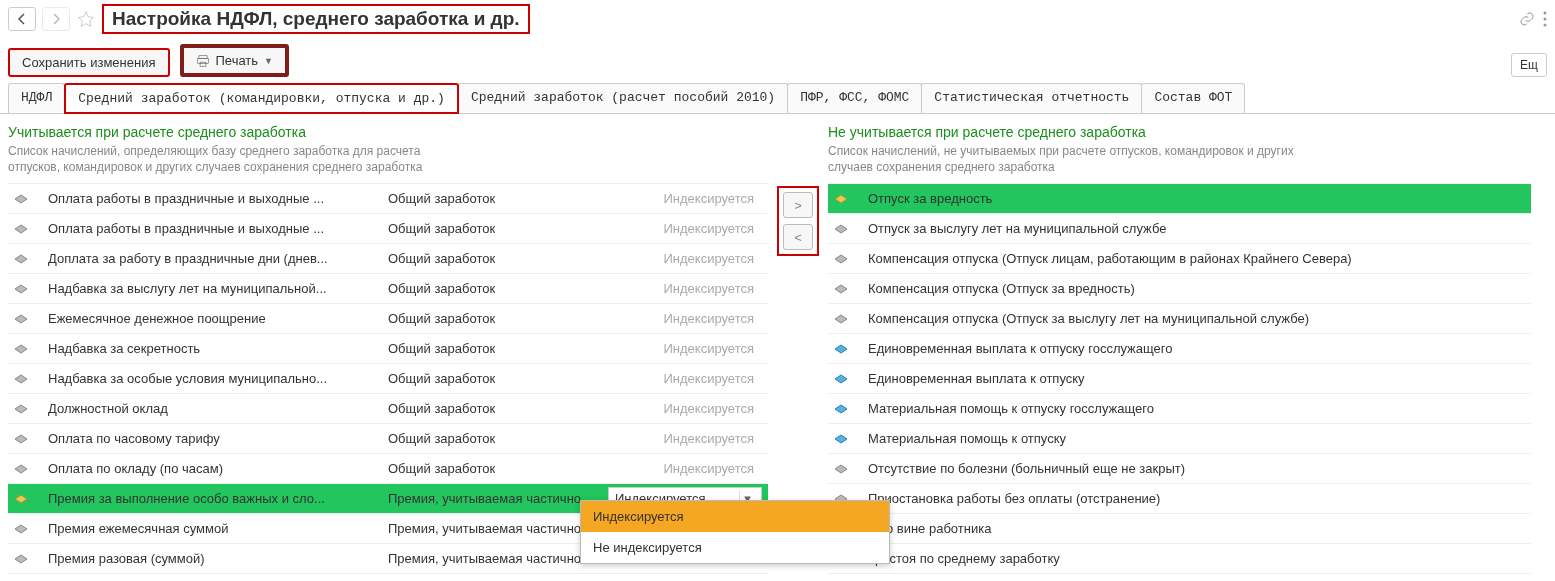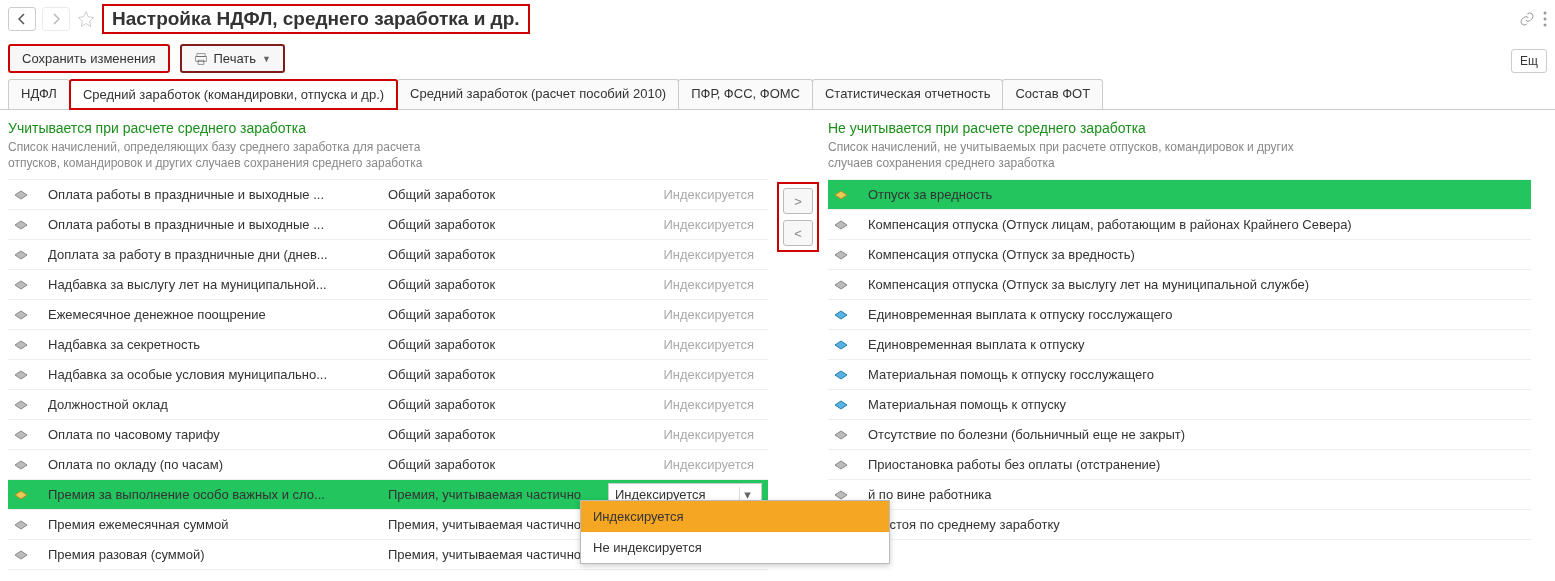--- a/index.html
+++ b/index.html
@@ -7,26 +7,26 @@
   
   .header { display: flex; align-items: center; padding: 4px 8px; gap: 6px; }
   .nav-btn { width: 28px; height: 24px; border: 1px solid #ccc; background: #fff; border-radius: 3px; display: flex; align-items: center; justify-content: center; cursor: pointer; }
   .star-icon { width: 20px; height: 20px; display: flex; align-items: center; justify-content: center; color: #bbb; }
   .title-box { border: 2px solid #c00; padding: 2px 8px; font-size: 19px; font-weight: 700; }
   .header-right { margin-left: auto; display: flex; gap: 8px; align-items: center; }
   .link-icon { color: #999; cursor: pointer; }
   .menu-icon { color: #999; cursor: pointer; }
   
   .toolbar { display: flex; align-items: flex-end; padding: 6px 8px; gap: 10px; }
-  .btn { border: 2px solid #7f1d1d; background: #f7f7f7; padding: 5px 12px; border-radius: 3px; cursor: pointer; font-size: 13px; display: flex; align-items: center; gap: 6px; }
+  .btn { border: 4px solid #7f1d1d; background: #f7f7f7; padding: 5px 12px; border-radius: 3px; cursor: pointer; font-size: 13px; display: flex; align-items: center; gap: 6px; }
   .btn-save { border: 2px solid #c00; }
   .more-btn { margin-left: auto; border: 1px solid #ccc; padding: 4px 8px; border-radius: 3px; cursor: pointer; font-size: 12px; }
   
   .tabs { display: flex; border-bottom: 1px solid #ccc; padding: 0 8px; }
-  .tab { padding: 6px 12px; border: 1px solid #ccc; border-bottom: none; background: #fafafa; cursor: pointer; font-size: 13px; margin-right: -1px; border-radius: 3px 3px 0 0; }
+  .tab { padding: 6px 12px; border: 1px solid #ccc; border-bottom: none; background: #fafafa; cursor: pointer; font-size: 13px; margin-right: -1px; border-radius: 3px 3px 0 0; font-family: Liberation Mono, monospace; }
   .tab.active { background: #fff; border-bottom: 1px solid #fff; margin-bottom: -1px; position: relative; z-index: 1; }
   .tab.hl { border: 2px solid #c00; border-bottom: 2px solid #c00; }
   
   .content { display: flex; padding: 10px 24px 0 8px; gap: 0; height: calc(100% - 115px); }
   .panel { flex: 1; display: flex; flex-direction: column; overflow: hidden; }
   .panel-left { flex: 0 0 760px; }
   .panel-right { flex: 1; }
   
   .panel-title { color: #1a8f1a; font-size: 14px; margin-bottom: 4px; }
   .panel-desc { color: #888; font-size: 12px; line-height: 1.3; margin-bottom: 8px; max-width: 420px; }
@@ -270,20 +270,28 @@
             </svg>
           </span>
           <div class="row-text">Отпуск за вредность</div>
         </div>
         <div class="row">
           <span class="row-icon">
             <svg width="14" height="10" viewBox="0 0 14 10">
               <path d="M1 5 L7 1 L13 5 L7 9 Z" fill="#bbb" stroke="#888"></path>
             </svg>
           </span>
+          <div class="row-text">Отпуск за выслугу лет на муниципальной службе</div>
+        </div>
+        <div class="row">
+          <span class="row-icon">
+            <svg width="14" height="10" viewBox="0 0 14 10">
+              <path d="M1 5 L7 1 L13 5 L7 9 Z" fill="#bbb" stroke="#888"></path>
+            </svg>
+          </span>
           <div class="row-text">Компенсация отпуска (Отпуск лицам, работающим в районах Крайнего Севера)</div>
         </div>
         <div class="row">
           <span class="row-icon">
             <svg width="14" height="10" viewBox="0 0 14 10">
               <path d="M1 5 L7 1 L13 5 L7 9 Z" fill="#bbb" stroke="#888"></path>
             </svg>
           </span>
           <div class="row-text">Компенсация отпуска (Отпуск за вредность)</div>
         </div>

